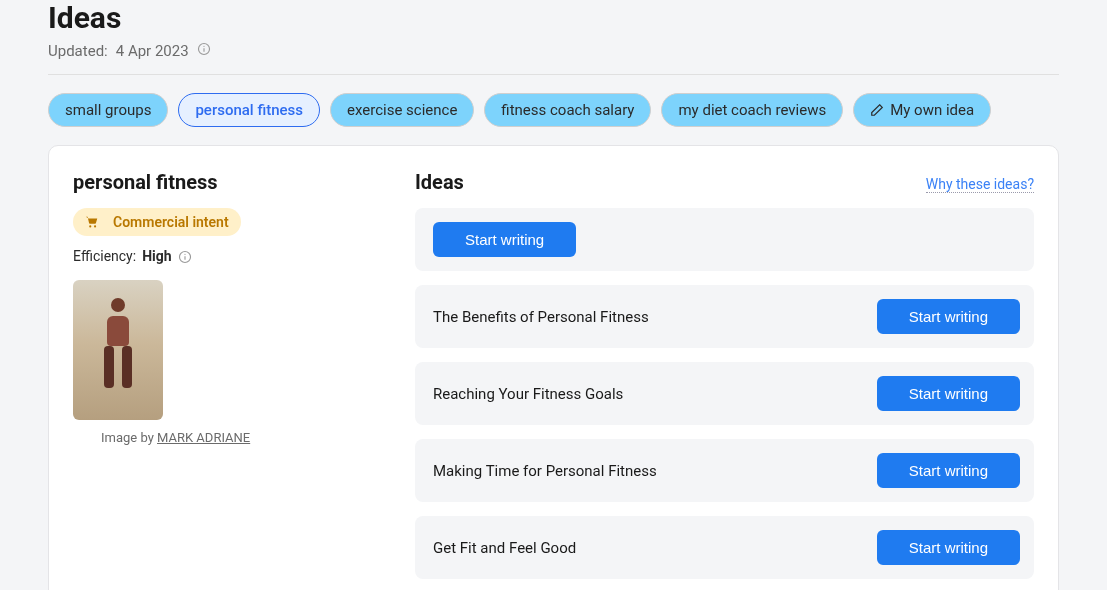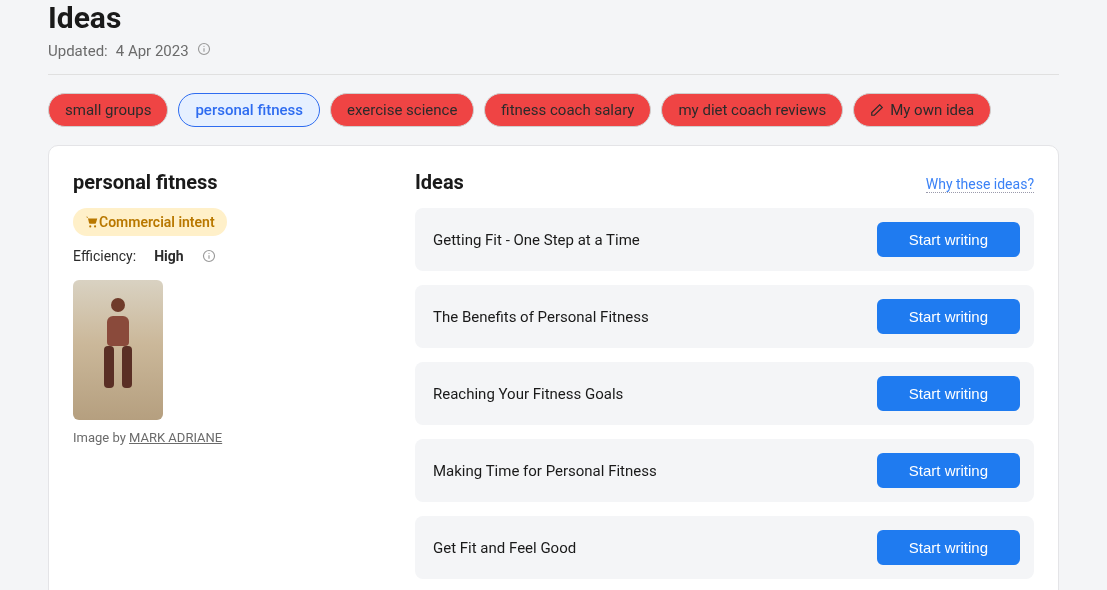--- a/index.html
+++ b/index.html
@@ -44,21 +44,21 @@
     gap: 10px;
     margin-top: 18px;
   }
   .chip {
     display: inline-flex;
     align-items: center;
     gap: 6px;
     padding: 7px 16px;
     border-radius: 999px;
     border: 1px solid #cfcfcf;
-    background: #ef4444;
+    background: #7dd3fc;
     font-size: 15px;
     color: #2b2b2b;
     cursor: pointer;
   }
   .chip.active {
     background: #e6f0ff;
     border-color: #2e6cf0;
     color: #2e6cf0;
     font-weight: 500;
   }
@@ -80,37 +80,37 @@
     width: 310px;
     flex-shrink: 0;
   }
   .topic-title {
     font-size: 20px;
     font-weight: 700;
   }
   .badge {
     display: inline-flex;
     align-items: center;
-    gap: 0;
+    gap: 14px;
     background: #fff0c9;
     color: #b97800;
     border-radius: 999px;
     padding: 6px 12px;
     font-size: 14px;
     font-weight: 600;
     margin-top: 14px;
   }
   .badge svg { width: 14px; height: 14px; }
   .efficiency {
     margin-top: 12px;
     font-size: 14px;
     color: #2b2b2b;
     display: flex;
-    align-items: center;
-    gap: 18px;
+    align-items: flex-end;
+    gap: 6px;
   }
   .efficiency strong { font-weight: 700; }
   .desc {
     font-size: 14px;
     color: #6b6b6b;
     margin-top: 4px;
   }
   .thumb {
     width: 90px;
     height: 140px;
@@ -127,20 +127,21 @@
     width: 48px; height: 100px;
   }
   .thumb .head { width: 14px; height: 14px; border-radius: 50%; background: #6f3b2a; margin: 0 auto; }
   .thumb .torso { width: 22px; height: 30px; background: #8a4a3b; margin: 4px auto 0; border-radius: 6px 6px 4px 4px; }
   .thumb .legs { display:flex; justify-content: space-between; width: 28px; margin: 0 auto; }
   .thumb .leg { width: 10px; height: 42px; background: #5a2f25; border-radius: 4px; }
   .credit {
     font-size: 13px;
     color: #6b6b6b;
     margin-top: 10px;
+    margin-left: 28px;
   }
   .credit .author {
     color: #6b6b6b;
     text-decoration: underline;
     cursor: pointer;
   }
   .right {
     flex: 1;
   }
   .right-head {
@@ -282,21 +283,20 @@
       </div>
     </div>
 
     <div class="right">
       <div class="right-head">
         <div class="right-title">Ideas</div>
         <span class="why-link">Why these ideas?</span>
       </div>
       <div class="idea-list" id="idea-list">
           <div class="idea-row">
-            <div class="idea-text">Getting Fit - One Step at a Time</div>
             <button class="start-btn">Start writing</button>
           </div>
           <div class="idea-row">
             <div class="idea-text">The Benefits of Personal Fitness</div>
             <button class="start-btn">Start writing</button>
           </div>
           <div class="idea-row">
             <div class="idea-text">Reaching Your Fitness Goals</div>
             <button class="start-btn">Start writing</button>
           </div>

